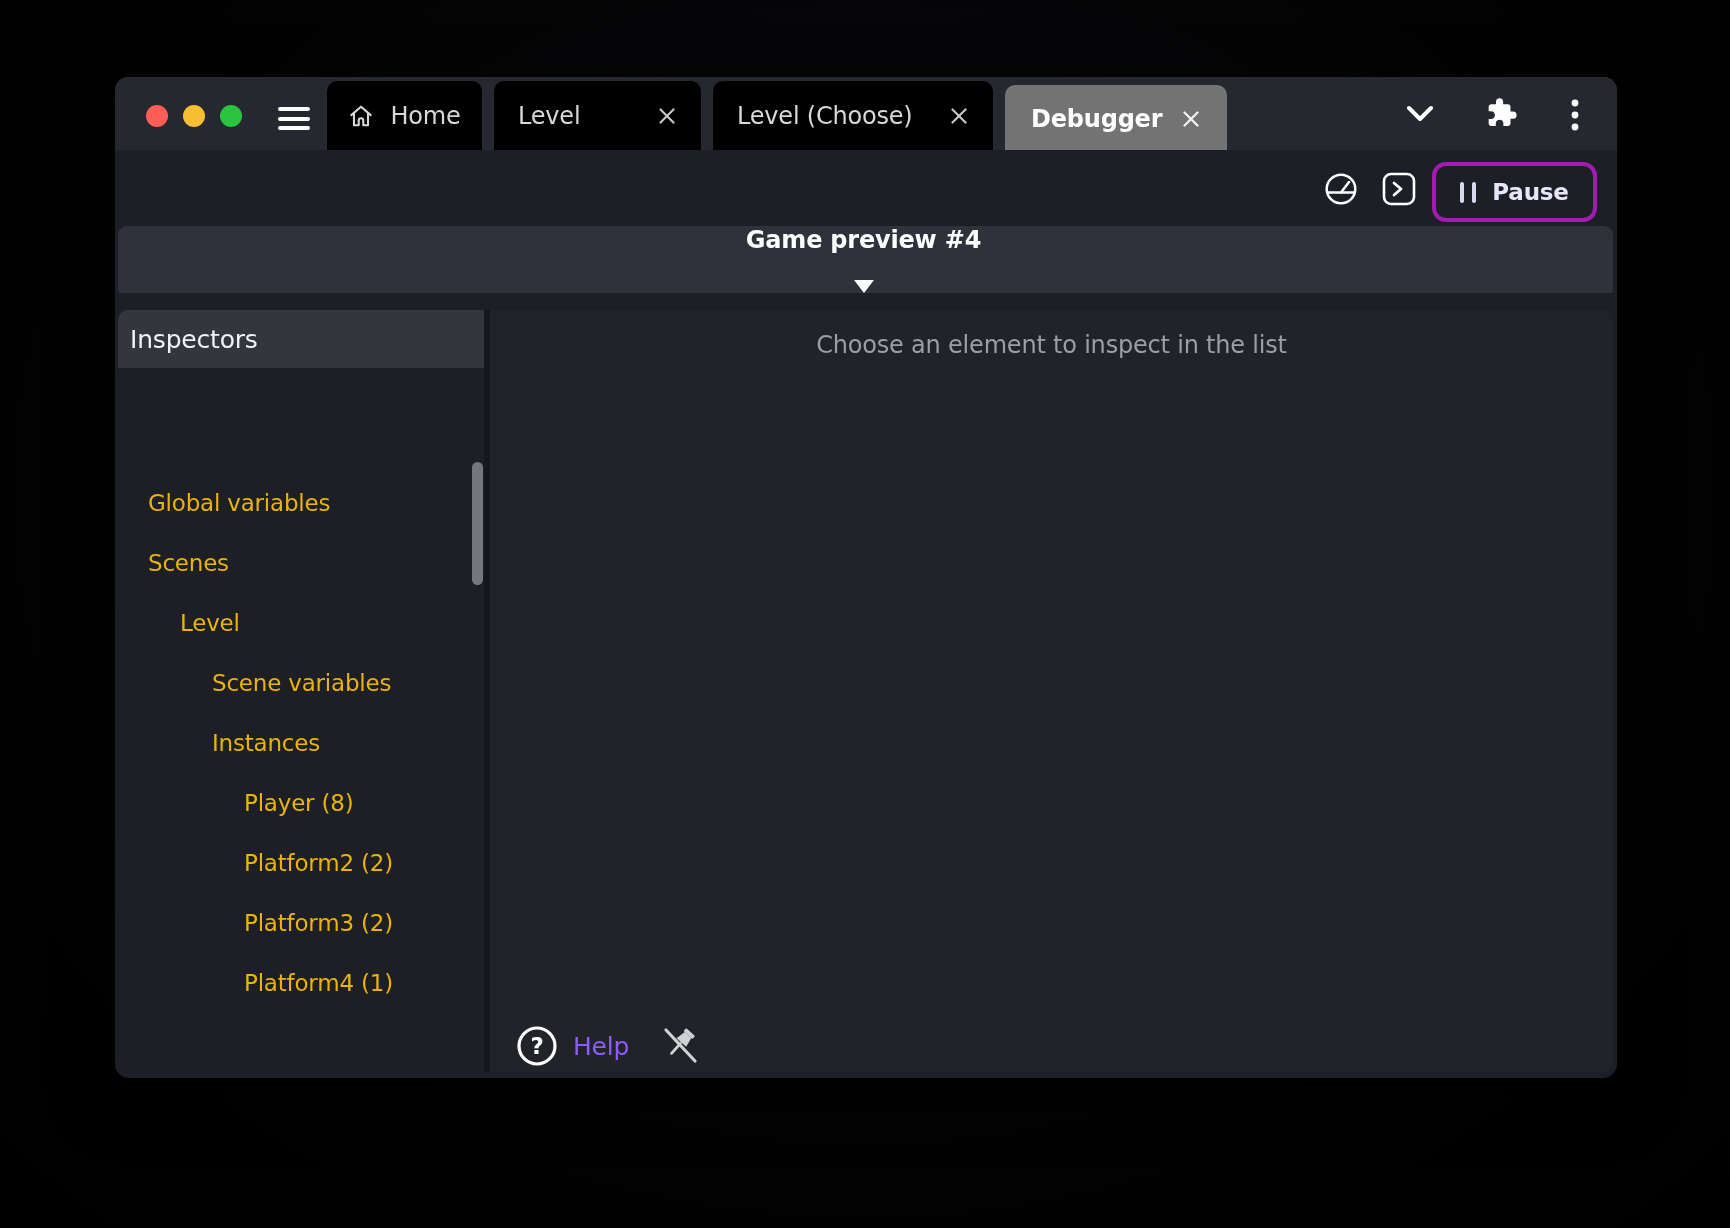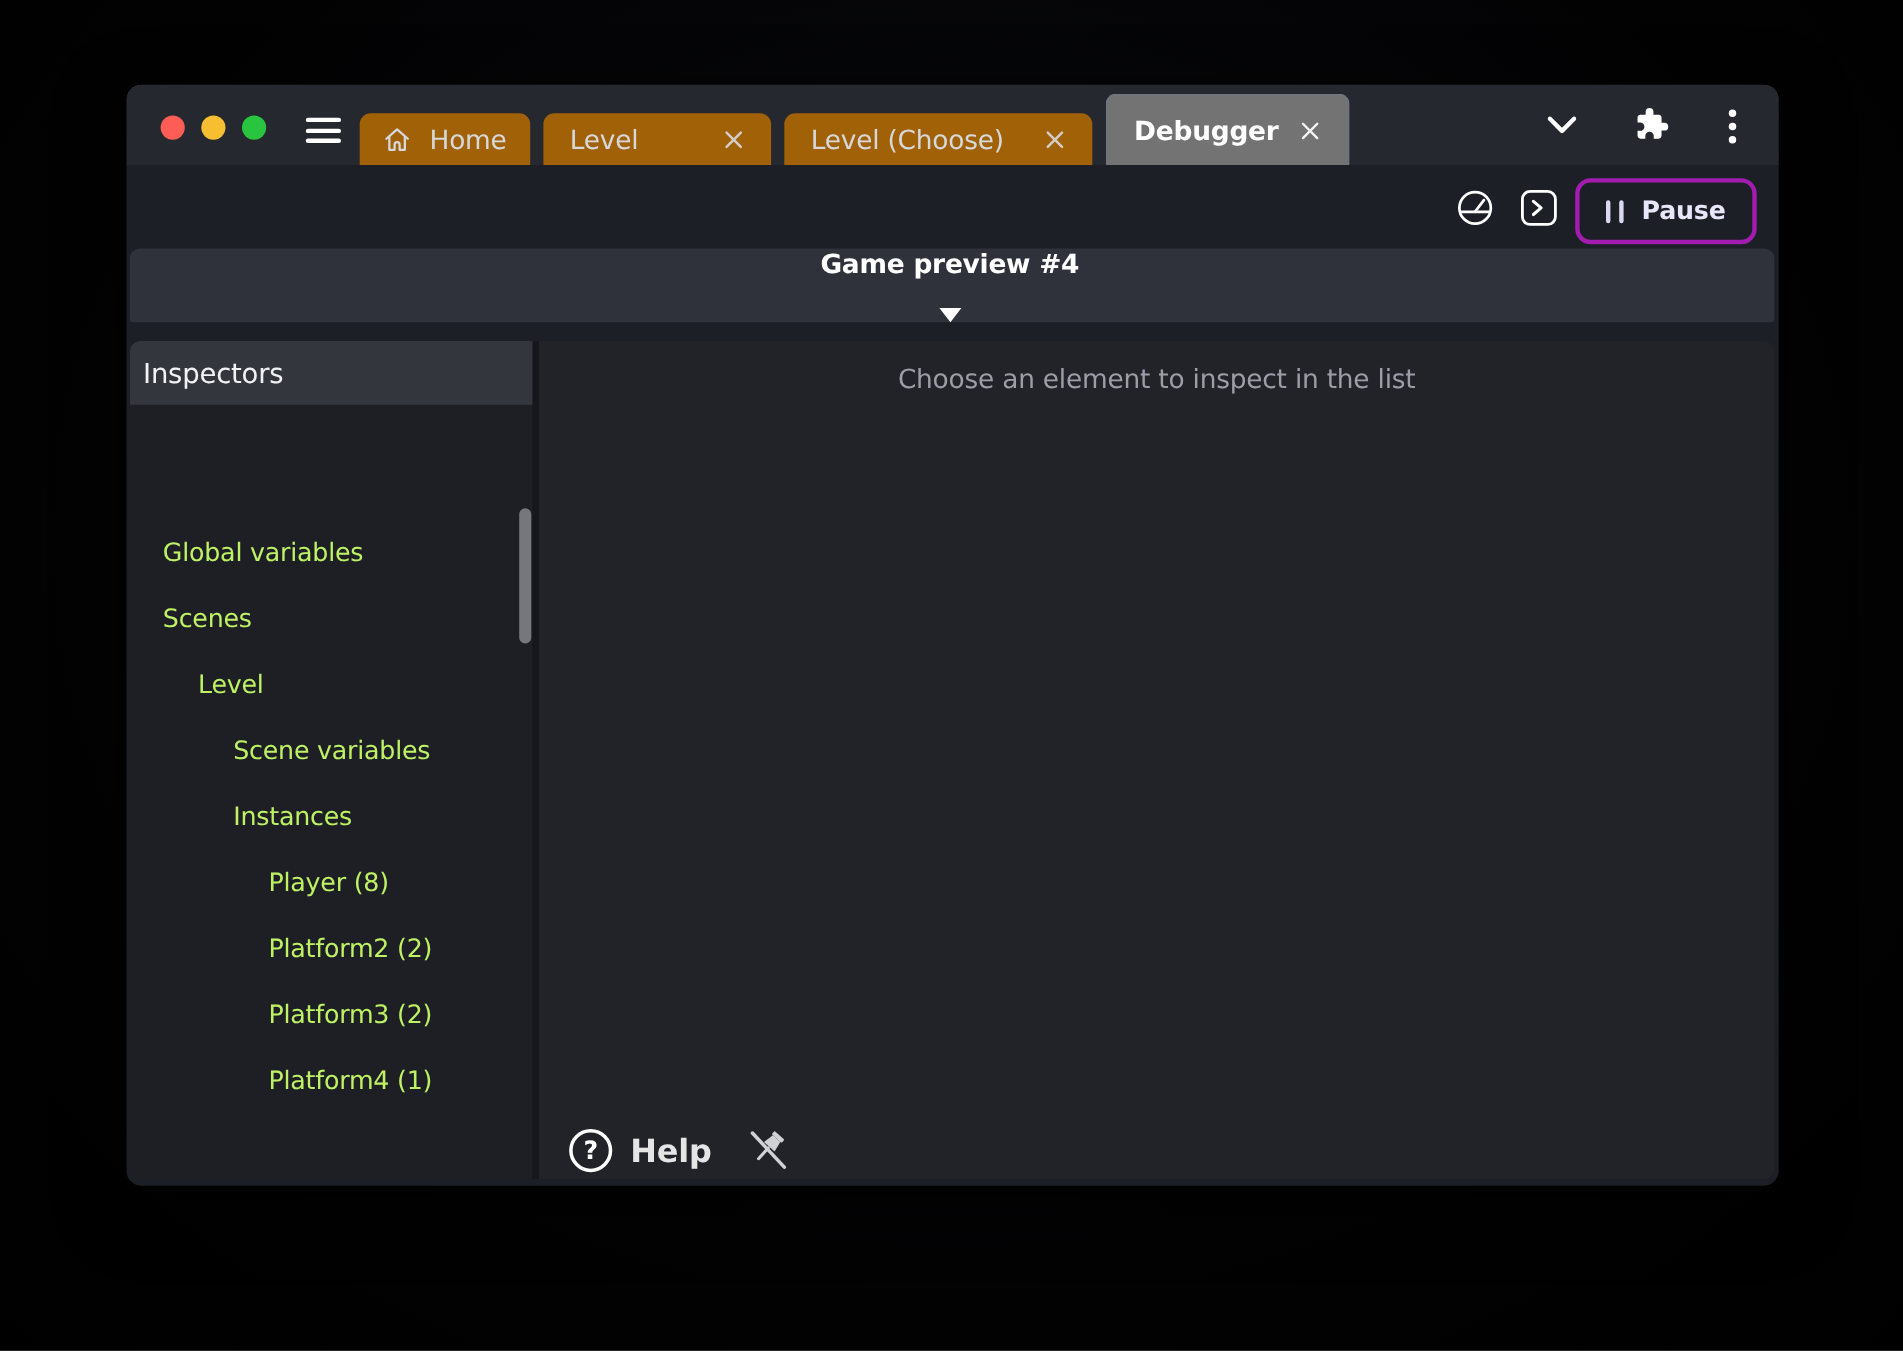--- a/index.html
+++ b/index.html
@@ -19,21 +19,21 @@
   .tabbar{position:absolute;left:0;top:0;width:100%;height:73px;background:#26282f;}
   .traffic{position:absolute;left:31px;top:28px;display:flex;gap:15px;}
   .traffic span{width:22px;height:22px;border-radius:50%;display:block;}
   .tl-close{background:#ff5d55;}
   .tl-min{background:#f6be30;}
   .tl-zoom{background:#2ac53e;}
   .hamburger{position:absolute;left:163px;top:30px;width:32px;height:24px;cursor:pointer;}
   .hamburger i{display:block;height:4px;border-radius:2px;background:#fff;margin-bottom:5.5px;}
   .tab-strip{position:absolute;left:212px;bottom:0;display:flex;gap:12px;align-items:flex-end;}
   .tab{
-    height:47px;background:#a16207;border-radius:10px 10px 0 0;color:#d7d8db;
+    height:69px;background:#000000;border-radius:10px 10px 0 0;color:#d7d8db;
     display:flex;align-items:center;justify-content:space-between;
     padding:0 24px;box-sizing:border-box;font-size:24px;cursor:pointer;
   }
   .tab.center{justify-content:center;gap:16px;}
   .tab.active{
     height:65px;background:#737373;border:2px solid #73757c;border-bottom:none;
     color:#fff;font-weight:bold;
   }
   .ticon{display:flex;align-items:center;}
   .tclose{display:flex;align-items:center;opacity:.92;}
@@ -79,35 +79,35 @@
     position:absolute;left:110px;top:68px;width:147px;height:74px;box-sizing:border-box;
     border:8px solid var(--annotation,#ee1111);
   }
   .refresh-btn{
     width:100%;height:100%;box-sizing:border-box;border:none;border-radius:8px;
     background:var(--refresh-button,#3a35a4);color:#fff;font-size:21px;font-weight:bold;
     font-family:inherit;letter-spacing:-0.2px;cursor:pointer;
   }
   .inspector-tree{position:absolute;left:0;top:163px;width:366px;}
   .tree-item{
-    height:60px;display:flex;align-items:center;color:#bef264;font-size:23px;
+    height:60px;display:flex;align-items:center;color:#eab308;font-size:23px;
     cursor:pointer;white-space:nowrap;
   }
   .side-scrollbar{
     position:absolute;left:354px;top:152px;width:11px;height:123px;
     border-radius:6px;background:#75777d;cursor:grab;
   }
   .main{position:absolute;left:372px;top:0;right:0;bottom:0;background:#212329;}
   .empty-message{
     position:absolute;top:21px;left:0;width:100%;text-align:center;
     color:#9b9ea6;font-size:24px;
   }
   .help-row{position:absolute;left:26px;top:712px;height:48px;display:flex;align-items:center;}
   .help-btn{display:flex;align-items:center;gap:15px;cursor:pointer;}
-  .help-label{color:#e5e5e5;font-size:29px;font-weight:bold;}
+  .help-label{color:#8b5cf6;font-size:25px;font-weight:normal;}
   .pin-icon{margin-left:32px;cursor:pointer;display:flex;align-items:center;}
 </style>
 </head>
 <body>
 
 <div class="window">
 
   <div class="tabbar">
     <div class="traffic">
       <span class="tl-close"></span>

